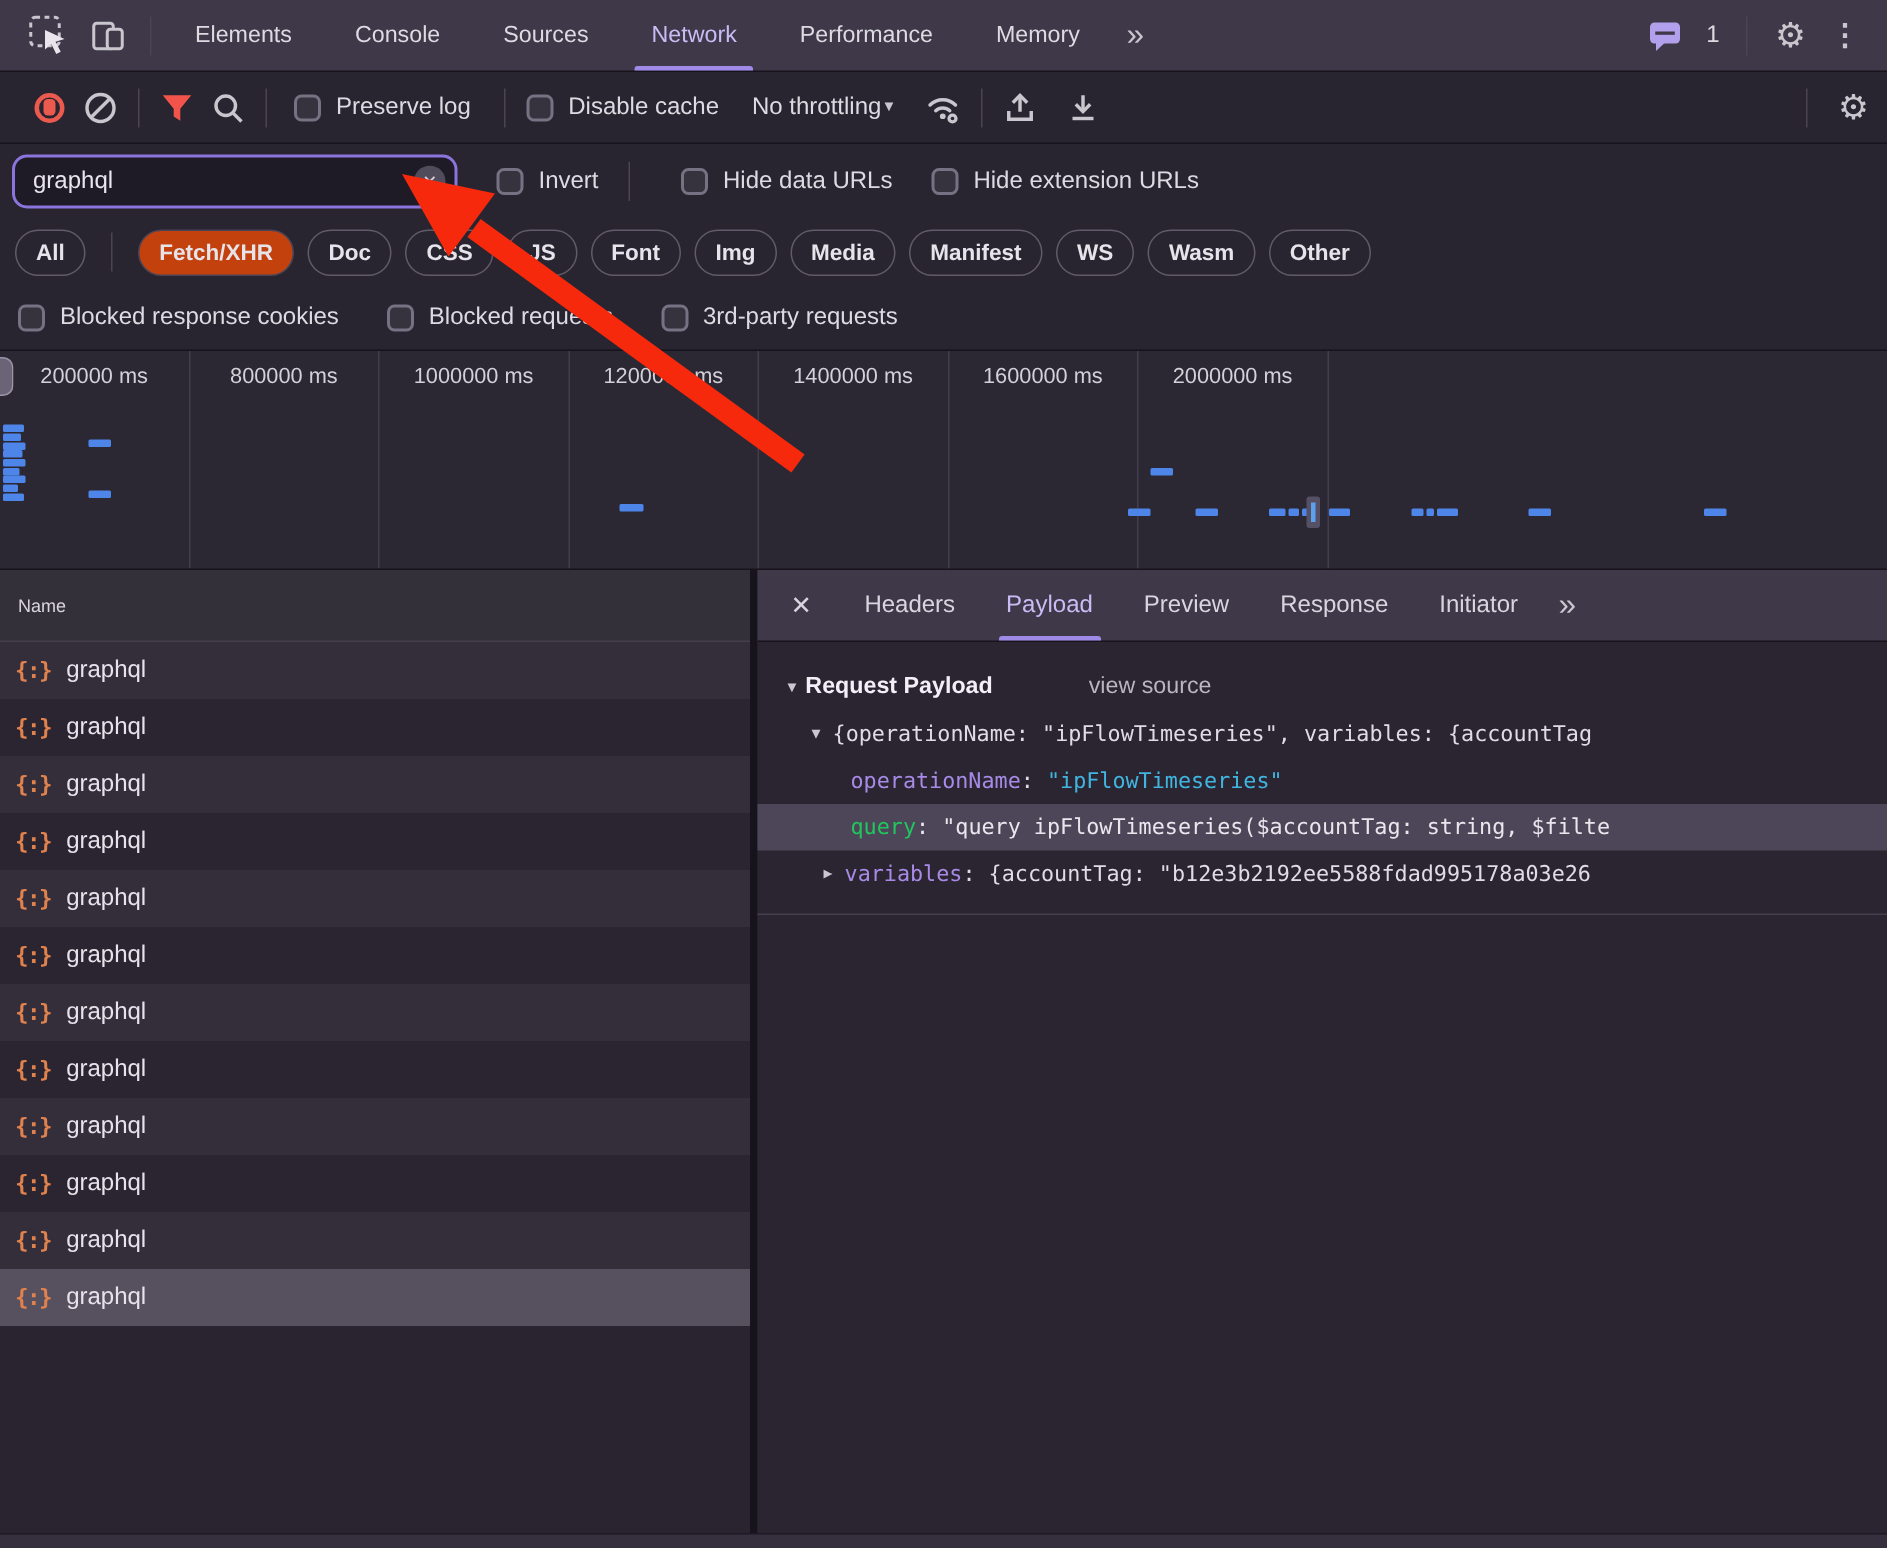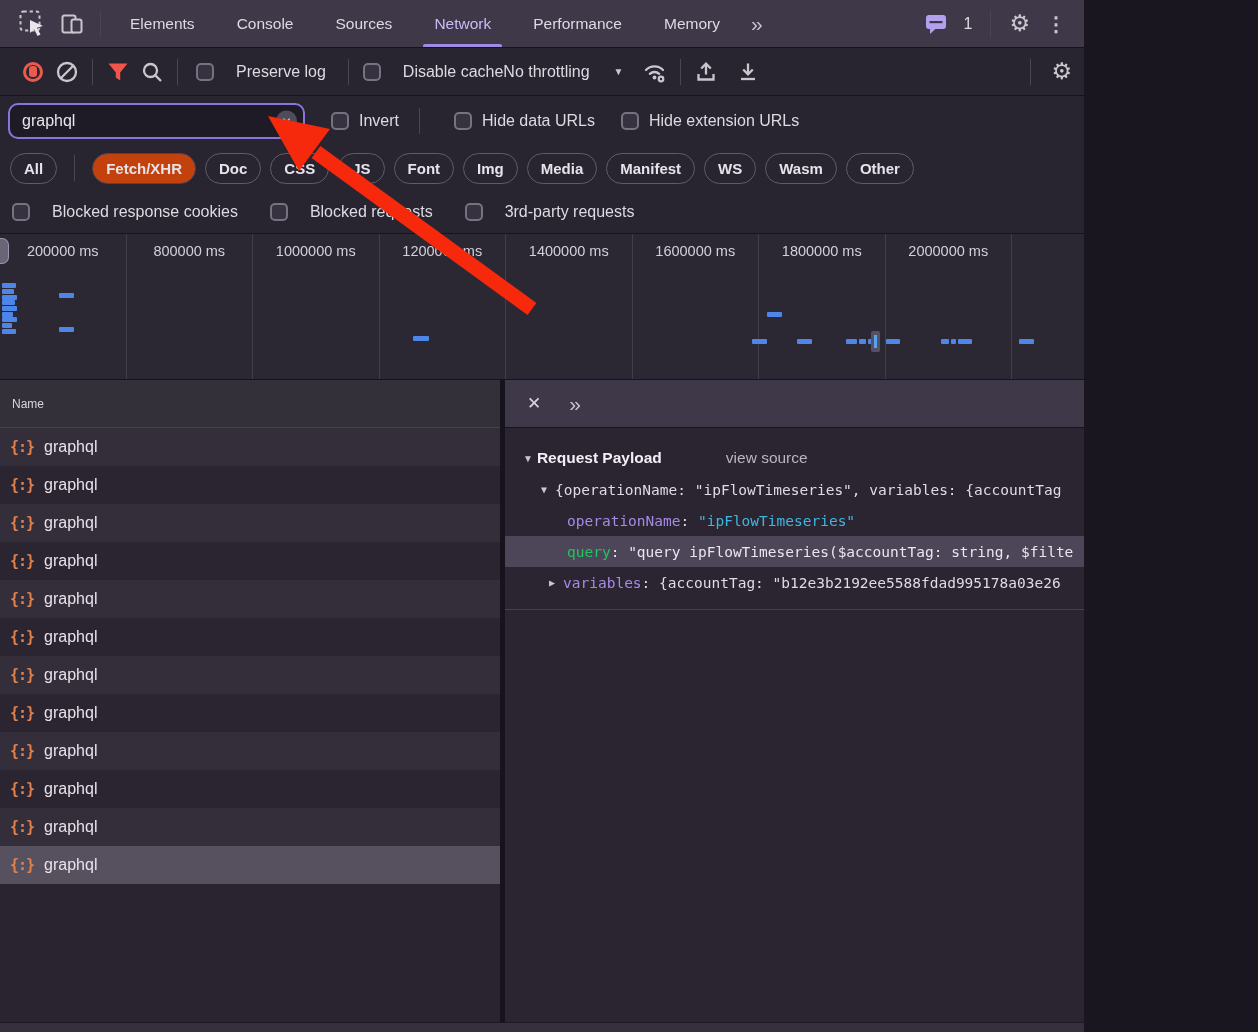--- a/index.html
+++ b/index.html
@@ -1,42 +1,42 @@
 <!DOCTYPE html>
 <html style="--bg-top: #3e3849; --bg-toolbar: #292530; --bg-panel: #2a2531; --accent: #9f8ae8; --tab-active-text: #c9bbf4; --text: #dddae2; --border-dark: #17131d; --divider: #4a4550; --chip-border: #605a6a; --record-red: #ea5a4e; --filter-red: #f2544c; --wf-blue: #4d86e8; --icon-orange: #e0824e; --key-purple: #a78ae6; --string-cyan: #41b5e0; --hl-row: #4c4658; --input-border: #8a75dc; --arrow-red: #f6290c;"><head>
 <meta charset="utf-8">
 <style>
   * { margin:0; padding:0; box-sizing:border-box; }
   html,body { background:#1a161f; }
   body { font-family:"Liberation Sans", sans-serif; -webkit-font-smoothing:antialiased; }
-  #app { position:relative; width:1084px; height:1032px; overflow:hidden; background:var(--bg-panel); color:var(--text); }
+  #app { position:relative; width:1258px; height:1032px; overflow:hidden; background:var(--bg-panel); color:var(--text); }
 
   
   .topbar { display:flex; align-items:center; height:48px; background:var(--bg-top); padding-left:12px; border-bottom:1px solid var(--border-dark); }
   .topbar .iconbtn { display:flex; align-items:center; justify-content:center; width:40px; height:40px; }
   .vdiv { width:1px; height:26px; background:var(--divider); margin:0 8px; flex:none; }
   .main-tabs { display:flex; height:100%; align-items:stretch; }
   .main-tab { display:flex; align-items:center; padding:0 21px; font-size:15.5px; color:var(--text); position:relative; cursor:default; }
   .main-tab.selected { color:var(--tab-active-text); }
   .main-tab.selected::after { content:""; position:absolute; left:10px; right:10px; bottom:0; height:3px; border-radius:2px 2px 0 0; background:var(--accent); }
   .more-tabs { font-size:21px; color:#c9c6ce; padding:0 10px; letter-spacing:-2px; }
   .topbar-right { margin-left:auto; display:flex; align-items:center; gap:10px; padding-right:12px; }
   .issue-count { font-size:16px; color:var(--text); margin-left:2px; }
   .gear-glyph { font-size:23px; color:#c9c6ce; line-height:1; }
   .kebab { font-size:20px; color:#c9c6ce; font-weight:bold; padding:0 6px; }
 
   
   .toolbar2 { display:flex; align-items:center; height:48px; background:var(--bg-toolbar); padding-left:16px; border-bottom:1px solid var(--border-dark); position:relative; }
   .tb-icon { display:flex; align-items:center; justify-content:center; width:34px; height:34px; flex:none; }
   .record-dot { width:20px; height:20px; border:3px solid var(--record-red); border-radius:50%; display:flex; align-items:center; justify-content:center; }
   .record-dot i { display:block; width:8px; height:11px; border-radius:3px; background:var(--record-red); }
-  .cb-group { display:flex; align-items:center; gap:22px; flex:none; }
+  .cb-group { display:flex; align-items:center; gap:10px; flex:none; }
   .checkbox { width:18px; height:18px; border:2px solid #767283; border-radius:5px; background:#37333e; flex:none; }
   .cb-label { font-size:16px; color:var(--text); white-space:nowrap; }
-  .throttle { display:flex; align-items:center; gap:24px; flex:none; }
+  .throttle { display:flex; align-items:center; margin-left:22px; flex:none; }
   .throttle .val { font-size:16px; color:var(--text); }
   .throttle .caret { font-size:10px; color:#c9c6ce; }
   .toolbar2 .right-end { margin-left:auto; display:flex; align-items:center; padding-right:12px; }
 
   
   .filterrow { display:flex; align-items:center; height:50px; background:var(--bg-toolbar); padding-left:8px; }
   .filter-input { position:relative; width:297px; height:36px; border:2px solid var(--input-border); border-radius:10px; background:#1f1b26; display:flex; align-items:center; flex:none; }
   .filter-input input { background:transparent; border:none; outline:none; color:#e8e5ec; font-size:16px; font-family:"Liberation Sans",sans-serif; padding:0 34px 0 12px; width:100%; }
   .clear-btn { position:absolute; right:6px; top:50%; transform:translateY(-50%); width:21px; height:21px; border-radius:50%; background:#514c5b; color:#d6d3da; display:flex; align-items:center; justify-content:center; font-size:12px; }
   .filterrow .grp { display:flex; align-items:center; gap:10px; margin-left:26px; }
@@ -264,21 +264,20 @@
     </div>
 
   <div class="overview" id="overview">
     <div class="ruler" id="ruler">
         <div class="ruler-cell"><span>200000 ms</span></div>
         <div class="ruler-cell"><span>800000 ms</span></div>
         <div class="ruler-cell"><span>1000000 ms</span></div>
         <div class="ruler-cell"><span>1200000 ms</span></div>
         <div class="ruler-cell"><span>1400000 ms</span></div>
         <div class="ruler-cell"><span>1600000 ms</span></div>
-        <div class="ruler-cell"><span>1800000 ms</span></div>
         <div class="ruler-cell"><span>2000000 ms</span></div>
       </div>
     <div class="ov-grip"></div>
   <div class="wf-mark" style="left: 2px; top: 49px; width: 14px;"></div>
       <div class="wf-mark" style="left: 2px; top: 55px; width: 12px;"></div>
       <div class="wf-mark" style="left: 2px; top: 61px; width: 15px;"></div>
       <div class="wf-mark" style="left: 2px; top: 66px; width: 13px;"></div>
       <div class="wf-mark" style="left: 2px; top: 72px; width: 15px;"></div>
       <div class="wf-mark" style="left: 2px; top: 78px; width: 11px;"></div>
       <div class="wf-mark" style="left: 2px; top: 83px; width: 15px;"></div>
@@ -355,20 +354,27 @@
           <div class="req-row even selected">
             <span class="json-ic">{:}</span>
             <span>graphql</span>
           </div>
         </div>
     </div>
     <div class="split-gap"></div>
     <div class="right-panel">
       <div class="det-tabs">
         <div class="det-close">✕</div>
+        <div style="display:flex;align-items:stretch" id="det-tabs">
+            <div class="det-tab">Headers</div>
+            <div class="det-tab selected">Payload</div>
+            <div class="det-tab">Preview</div>
+            <div class="det-tab">Response</div>
+            <div class="det-tab">Initiator</div>
+          </div>
         <div class="more-tabs" style="align-self:center">»</div>
       </div>
 
       <div class="payload">
         <div class="sec-row">
           <span class="tri">▼</span>
           <span class="sec-title">Request Payload</span>
           <span class="view-src">view source</span>
         </div>
         <div class="code-line cl-1">

